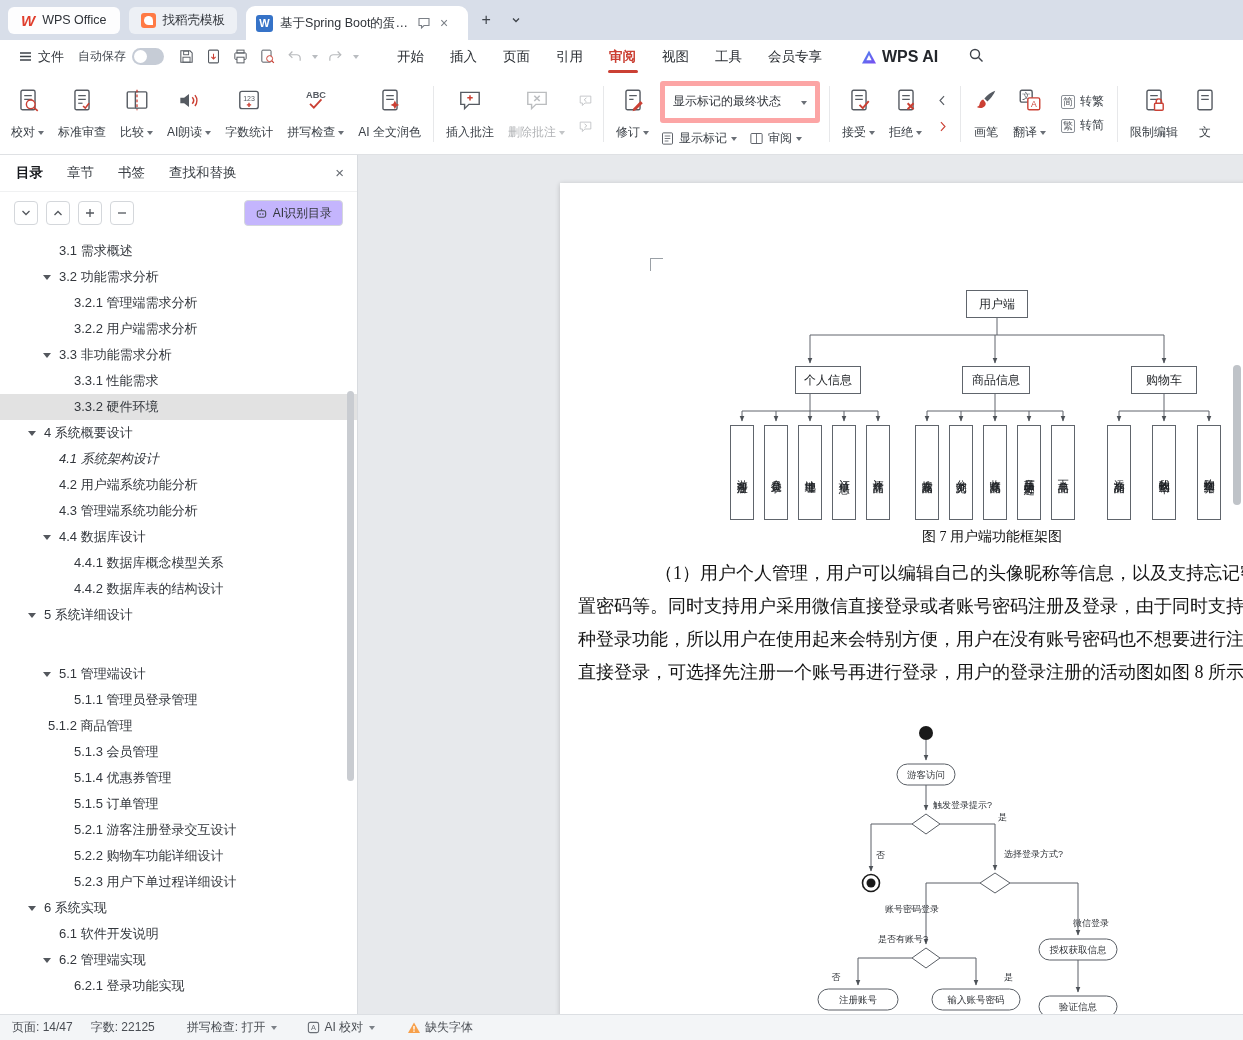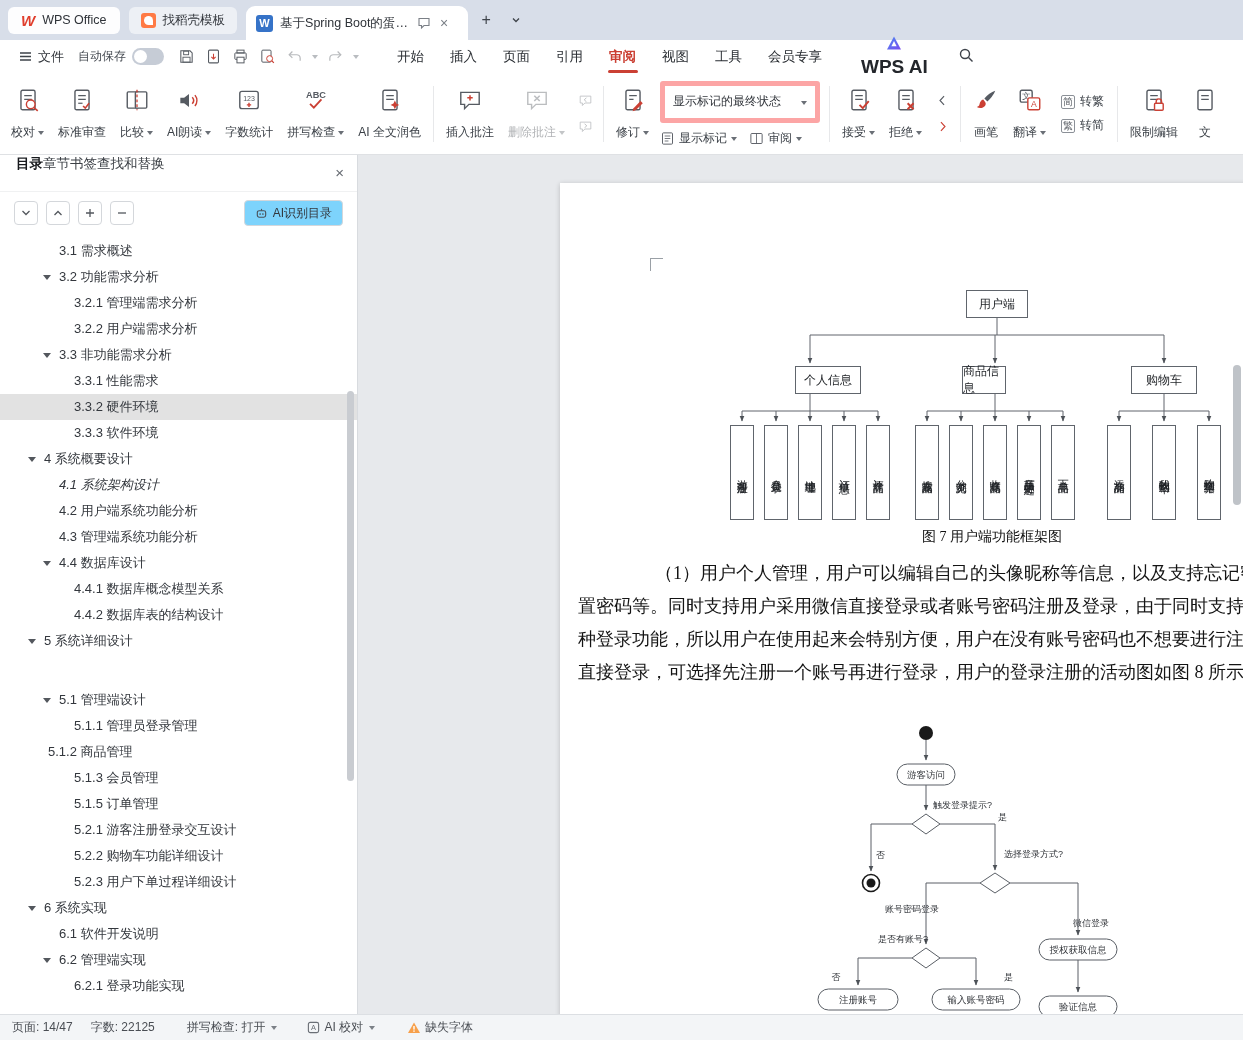--- a/index.html
+++ b/index.html
@@ -29,21 +29,21 @@
   .switch .knob { position:absolute; left:2px; top:2px; width:13px; height:13px; border-radius:50%; background:#fff; }
   .mb-icons { display:flex; align-items:center; margin-left:10px; gap:2px; }
   .mbi { width:25px; height:25px; display:flex; align-items:center; justify-content:center; border-radius:3px; }
   .mbi svg { width:17px; height:17px; }
   .mbi.dis { opacity:.42; }
   .mb-caret { width:0; height:0; border-left:3.5px solid transparent; border-right:3.5px solid transparent; border-top:4px solid #8a8f96; margin:0 3px; opacity:.6; }
   .mb-menus { display:flex; align-items:center; margin-left:22px; height:33px; }
   .mb-menu { padding:0 13px; font-size:13.5px; color:#2a2e33; height:33px; line-height:33px; position:relative; }
   .mb-menu.active { color:#cb4034; font-weight:700; }
   .mb-menu.active::after { content:""; position:absolute; left:50%; transform:translateX(-50%); bottom:0; width:30px; height:3px; background:#cb4034; border-radius:2px; }
-  .wps-ai { display:flex; align-items:center; gap:5px; margin-left:26px; font-size:19px; font-weight:600; color:#23262b;flex-direction:column; }
+  .wps-ai { display:flex; align-items:center; gap:5px; margin-left:26px; font-size:16px; font-weight:600; color:#23262b; }
   .mb-search { margin-left:30px; }
 
   
   .ribbon { height:82px; background:#fff; border-bottom:1px solid #dfe1e4; display:flex; align-items:center; padding:0 4px; overflow:hidden; }
   .rgroup { display:flex; align-items:center; flex:none; }
   .rdivider { width:1px; height:56px; background:#e7e8ea; margin:0 5px; flex:none; }
   .rbtn { display:flex; flex-direction:column; align-items:center; justify-content:center; gap:11px; padding:4px 7px; border-radius:4px; font-size:12px; color:#3b4047; }
   .rbtn.disabled { opacity:.4; }
   .ric { width:26px; height:26px; display:block; }
   .rlbl { display:flex; align-items:center; gap:3px; white-space:nowrap; }
@@ -59,26 +59,26 @@
   .smallbtn .ric { width:15px; height:15px; }
   .stackcol { display:flex; flex-direction:column; gap:5px; margin:0 4px; }
   .stackbtn { display:flex; align-items:center; gap:5px; font-size:12px; color:#3b4047; padding:1px 4px; }
   .prefix-badge { font-size:10px; color:#565b62; border:1px solid #8b9097; border-radius:2px; line-height:12px; padding:0 1px; }
 
   
   .main { position:absolute; top:155px; left:0; right:0; bottom:26px; display:flex; }
 
   
   .sidebar { width:358px; background:#fff; border-right:1px solid #d8dbdf; position:relative; display:flex; flex-direction:column; flex:none; }
-  .side-tabs { height:37px; display:flex; align-items:flex-start; padding:0 16px; font-size:13.5px; color:#3c4046; border-bottom:1px solid #f0f1f2; position:relative; flex:none; }
+  .side-tabs { height:37px; display:flex; align-items:center; padding:0 16px; gap:24px; font-size:13.5px; color:#3c4046; border-bottom:1px solid #f0f1f2; position:relative; flex:none; }
   .side-tab.active { font-weight:700; color:#17191d; }
   .side-close { position:absolute; right:13px; top:9px; font-size:15px; color:#666b72; }
   .side-toolbar { height:42px; display:flex; align-items:center; padding:0 14px; gap:8px; flex:none; }
   .tool-btn { width:24px; height:24px; border:1px solid #d4d7db; border-radius:4px; background:#fff; display:flex; align-items:center; justify-content:center; }
-  .ai-toc-btn { margin-left:auto; height:26px; border:1px solid #d4d7db; border-radius:4px; background:#7dd3fc; display:flex; align-items:center; gap:5px; padding:0 10px; font-size:12px; color:#33373d; }
+  .ai-toc-btn { margin-left:auto; height:26px; border:1px solid #d4d7db; border-radius:4px; background:#c4b5fd; display:flex; align-items:center; gap:5px; padding:0 10px; font-size:12px; color:#33373d; }
   .toc { flex:1; overflow:hidden; padding-top:4px; }
   .toc-row { height:26px; display:flex; align-items:center; font-size:13px; color:#33373d; white-space:nowrap; }
   .toc-row.selected { background:#e2e2e2; }
   .tri { width:16px; height:26px; display:flex; align-items:center; flex:none; }
   .tri::before { content:""; width:0; height:0; border-left:4px solid transparent; border-right:4px solid transparent; border-top:5px solid #53575d; }
   .tri.hide::before { display:none; }
   .side-scroll { position:absolute; right:3px; top:236px; width:7px; height:390px; background:#c9ccd1; border-radius:4px; }
 
   
   .docarea { flex:1; position:relative; background:#e7e9ec; overflow:hidden; }
@@ -529,24 +529,20 @@
             <span>3.3 非功能需求分析</span>
           </div>
           <div class="toc-row" style="padding-left: 58px;">
             <span class="tri hide"></span>
             <span>3.3.1 性能需求</span>
           </div>
           <div class="toc-row selected" style="padding-left: 58px;">
             <span class="tri hide"></span>
             <span>3.3.2 硬件环境</span>
           </div>
-          <div class="toc-row" style="padding-left: 58px;">
-            <span class="tri hide"></span>
-            <span>3.3.3 软件环境</span>
-          </div>
           <div class="toc-row" style="padding-left: 28px;">
             <span class="tri"></span>
             <span>4 系统概要设计</span>
           </div>
           <div class="toc-row" style="padding-left: 43px; font-style: italic;">
             <span class="tri hide"></span>
             <span>4.1 系统架构设计</span>
           </div>
           <div class="toc-row" style="padding-left: 43px;">
             <span class="tri hide"></span>
@@ -580,20 +576,24 @@
             <span class="tri hide"></span>
             <span>5.1.1 管理员登录管理</span>
           </div>
           <div class="toc-row" style="padding-left: 32px;">
             <span class="tri hide"></span>
             <span>5.1.2 商品管理</span>
           </div>
           <div class="toc-row" style="padding-left: 58px;">
             <span class="tri hide"></span>
             <span>5.1.3 会员管理</span>
+          </div>
+          <div class="toc-row" style="padding-left: 58px;">
+            <span class="tri hide"></span>
+            <span>5.1.4 优惠券管理</span>
           </div>
           <div class="toc-row" style="padding-left: 58px;">
             <span class="tri hide"></span>
             <span>5.1.5 订单管理</span>
           </div>
           <div class="toc-row" style="padding-left: 58px;">
             <span class="tri hide"></span>
             <span>5.2.1 游客注册登录交互设计</span>
           </div>
           <div class="toc-row" style="padding-left: 58px;">
@@ -674,21 +674,21 @@
             </div>
             <div class="oc-leaf" style="left: 88px; top: 142px; width: 24px; height: 95px;">
               <span>地址管理</span>
             </div>
             <div class="oc-leaf" style="left: 122px; top: 142px; width: 24px; height: 95px;">
               <span>订单信息</span>
             </div>
             <div class="oc-leaf" style="left: 156px; top: 142px; width: 24px; height: 95px;">
               <span>评价商品</span>
             </div>
-            <div class="oc-box" style="left: 252px; top: 83px; width: 44px; height: 28px;">
+            <div class="oc-box" style="left: 252px; top: 83px; width: 68px; height: 28px;">
               <span>商品信息</span>
             </div>
             <div class="oc-leaf" style="left: 205px; top: 142px; width: 24px; height: 95px;">
               <span>搜索商品</span>
             </div>
             <div class="oc-leaf" style="left: 239px; top: 142px; width: 24px; height: 95px;">
               <span>分类浏览</span>
             </div>
             <div class="oc-leaf" style="left: 273px; top: 142px; width: 24px; height: 95px;">
               <span>收藏商品</span>

